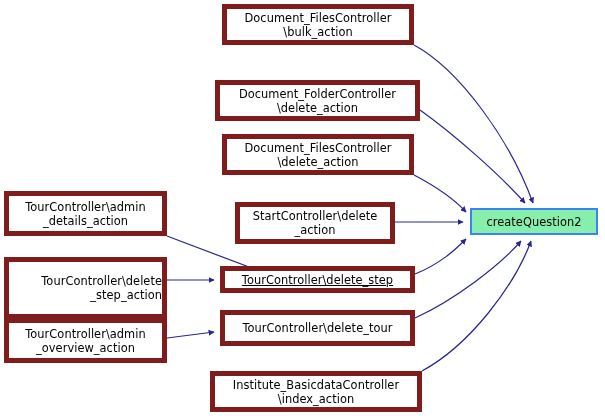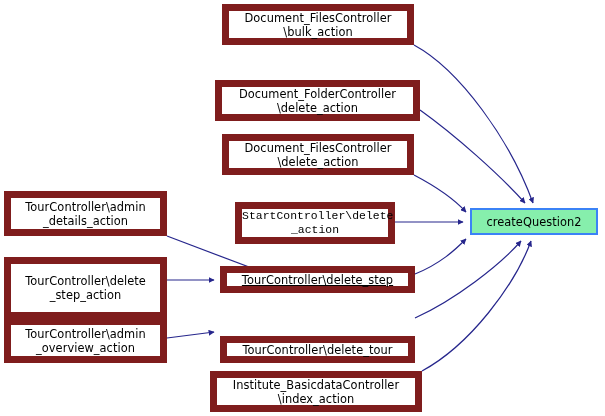--- a/index.html
+++ b/index.html
@@ -7,21 +7,21 @@
     position:relative;
     width:605px;height:416px;
     background:#ffffff;
     overflow:hidden;
     font-family:"DejaVu Sans","Liberation Sans",sans-serif;
   }
   #edge-layer{position:absolute;left:0;top:0;width:605px;height:416px;pointer-events:none;}
   .node{
     position:absolute;
     box-sizing:border-box;
-    border:7px solid #7f1d1d;
+    border:5px solid #7f1d1d;
     background:#ffffff;
     color:#000000;
     display:flex;
     align-items:center;
     justify-content:center;
     text-align:center;
     font-size:11.4px;
     line-height:14px;
     white-space:pre-line;
     letter-spacing:0.05px;
@@ -57,25 +57,25 @@
   </svg>
   <div id="nodes">
       <div class="node" style="left: 222px; top: 4px; width: 192px; height: 41px;"><span class="node-label">Document_FilesController
 \bulk_action</span></div>
       <div class="node" style="left: 215px; top: 80px; width: 205px; height: 41px;"><span class="node-label">Document_FolderController
 \delete_action</span></div>
       <div class="node" style="left: 222px; top: 134px; width: 192px; height: 41px;"><span class="node-label">Document_FilesController
 \delete_action</span></div>
       <div class="node" style="left: 4px; top: 191px; width: 163px; height: 45px;"><span class="node-label">TourController\admin
 _details_action</span></div>
-      <div class="node" style="left: 235px; top: 202px; width: 160px; height: 42px; font-family: Liberation Mono, monospace;"><span class="node-label">StartController\delete
+      <div class="node" style="left: 235px; top: 202px; width: 160px; height: 42px;"><span class="node-label">StartController\delete
 _action</span></div>
       <div class="node focus" style="left: 470px; top: 208px; width: 128px; height: 27px;"><span class="node-label">createQuestion2</span></div>
-      <div class="node" style="left: 4px; top: 257px; width: 163px; height: 62px;"><span class="node-label">TourController\delete
+      <div class="node" style="left: 4px; top: 257px; width: 163px; height: 62px; text-align: right;"><span class="node-label">TourController\delete
 _step_action</span></div>
       <div class="node" style="left: 220px; top: 266px; width: 195px; height: 27px; text-decoration: underline;"><span class="node-label">TourController\delete_step</span></div>
       <div class="node" style="left: 4px; top: 318px; width: 163px; height: 45px;"><span class="node-label">TourController\admin
 _overview_action</span></div>
-      <div class="node" style="left: 220px; top: 336px; width: 195px; height: 27px; text-align: center;"><span class="node-label">TourController\delete_tour</span></div>
+      <div class="node" style="left: 220px; top: 310px; width: 195px; height: 36px; text-align: center;"><span class="node-label">TourController\delete_tour</span></div>
       <div class="node" style="left: 210px; top: 371px; width: 212px; height: 41px;"><span class="node-label">Institute_BasicdataController
 \index_action</span></div>
     </div>
 </div>
 
 </body></html>

